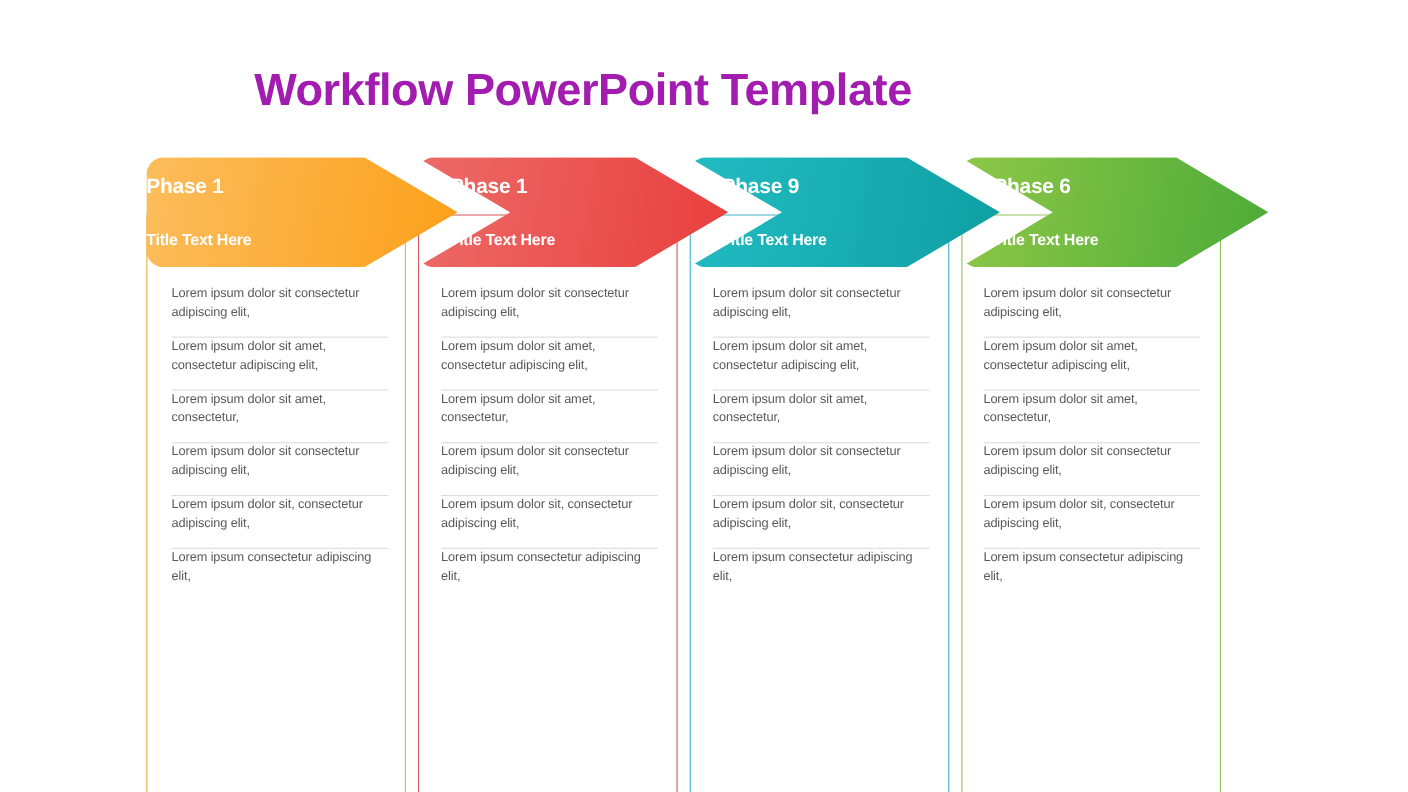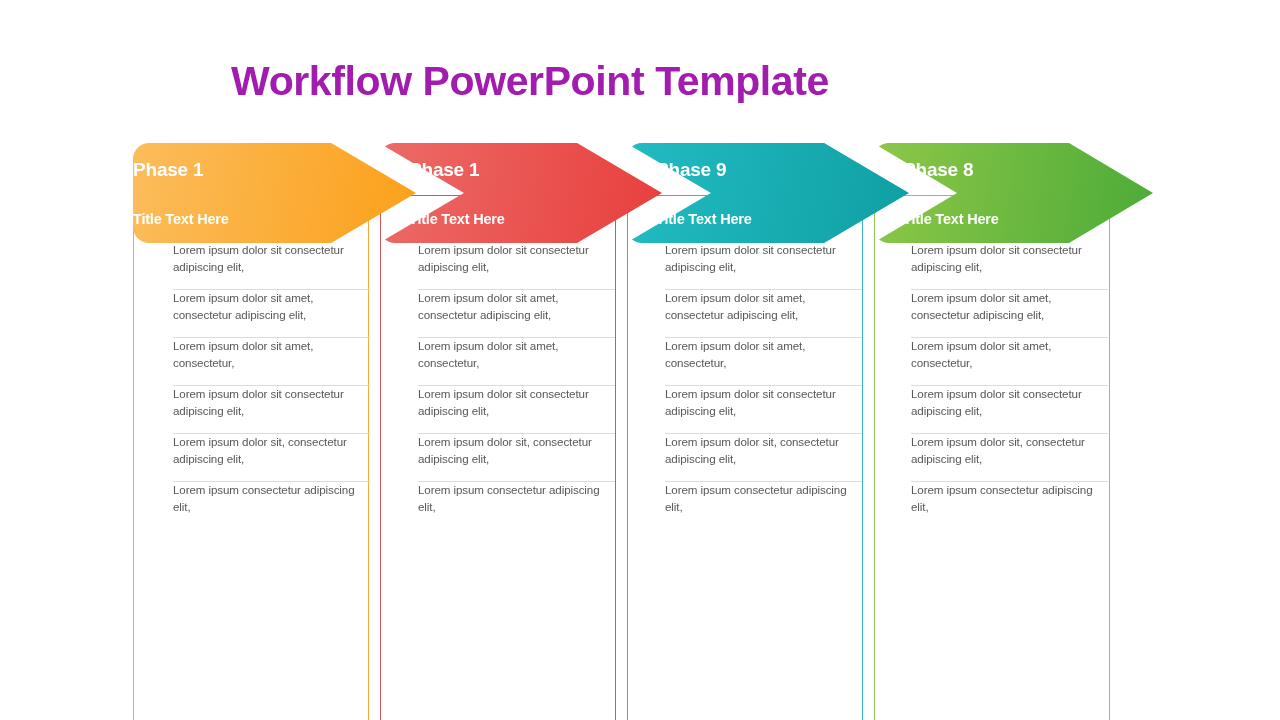--- a/index.html
+++ b/index.html
@@ -112,23 +112,22 @@
   }
   .ch4 .shape {
     background: linear-gradient(100deg, #8ec748 0%, #4cab38 100%);
     clip-path: polygon(0% 0%, 70% 0%, 100% 50%, 70% 100%, 0% 100%, 30% 50%);
   }
   .ch2 .label, .ch3 .label, .ch4 .label { left: 30px; width: 225px; }
 
   
   .items {
     position: absolute;
-    top: 99px;
+    top: 116px;
     width: 197px;
-    margin-left: 17px;
   }
   .items.i1 { left: 156px; }
   .items.i2 { left: 401px; }
   .items.i3 { left: 648px; }
   .items.i4 { left: 894px; }
 
   .item {
     font-size: 11.6px;
     line-height: 16.5px;
     color: #58585a;
@@ -174,21 +173,21 @@
     <div class="shape"></div>
     <div class="label">
       <div class="ph">Phase 9</div>
       <div class="sub">Title Text Here</div>
     </div>
   </div>
 
   <div class="chevron ch4">
     <div class="shape"></div>
     <div class="label">
-      <div class="ph">Phase 8</div>
+      <div class="ph">Phase 6</div>
       <div class="sub">Title Text Here</div>
     </div>
   </div>
 
   <div class="items i1">
     <div class="item">
         <span>Lorem ipsum dolor sit consectetur adipiscing elit,</span>
       </div>
     <div class="item">
         <span>Lorem ipsum dolor sit amet, consectetur adipiscing elit,</span>

